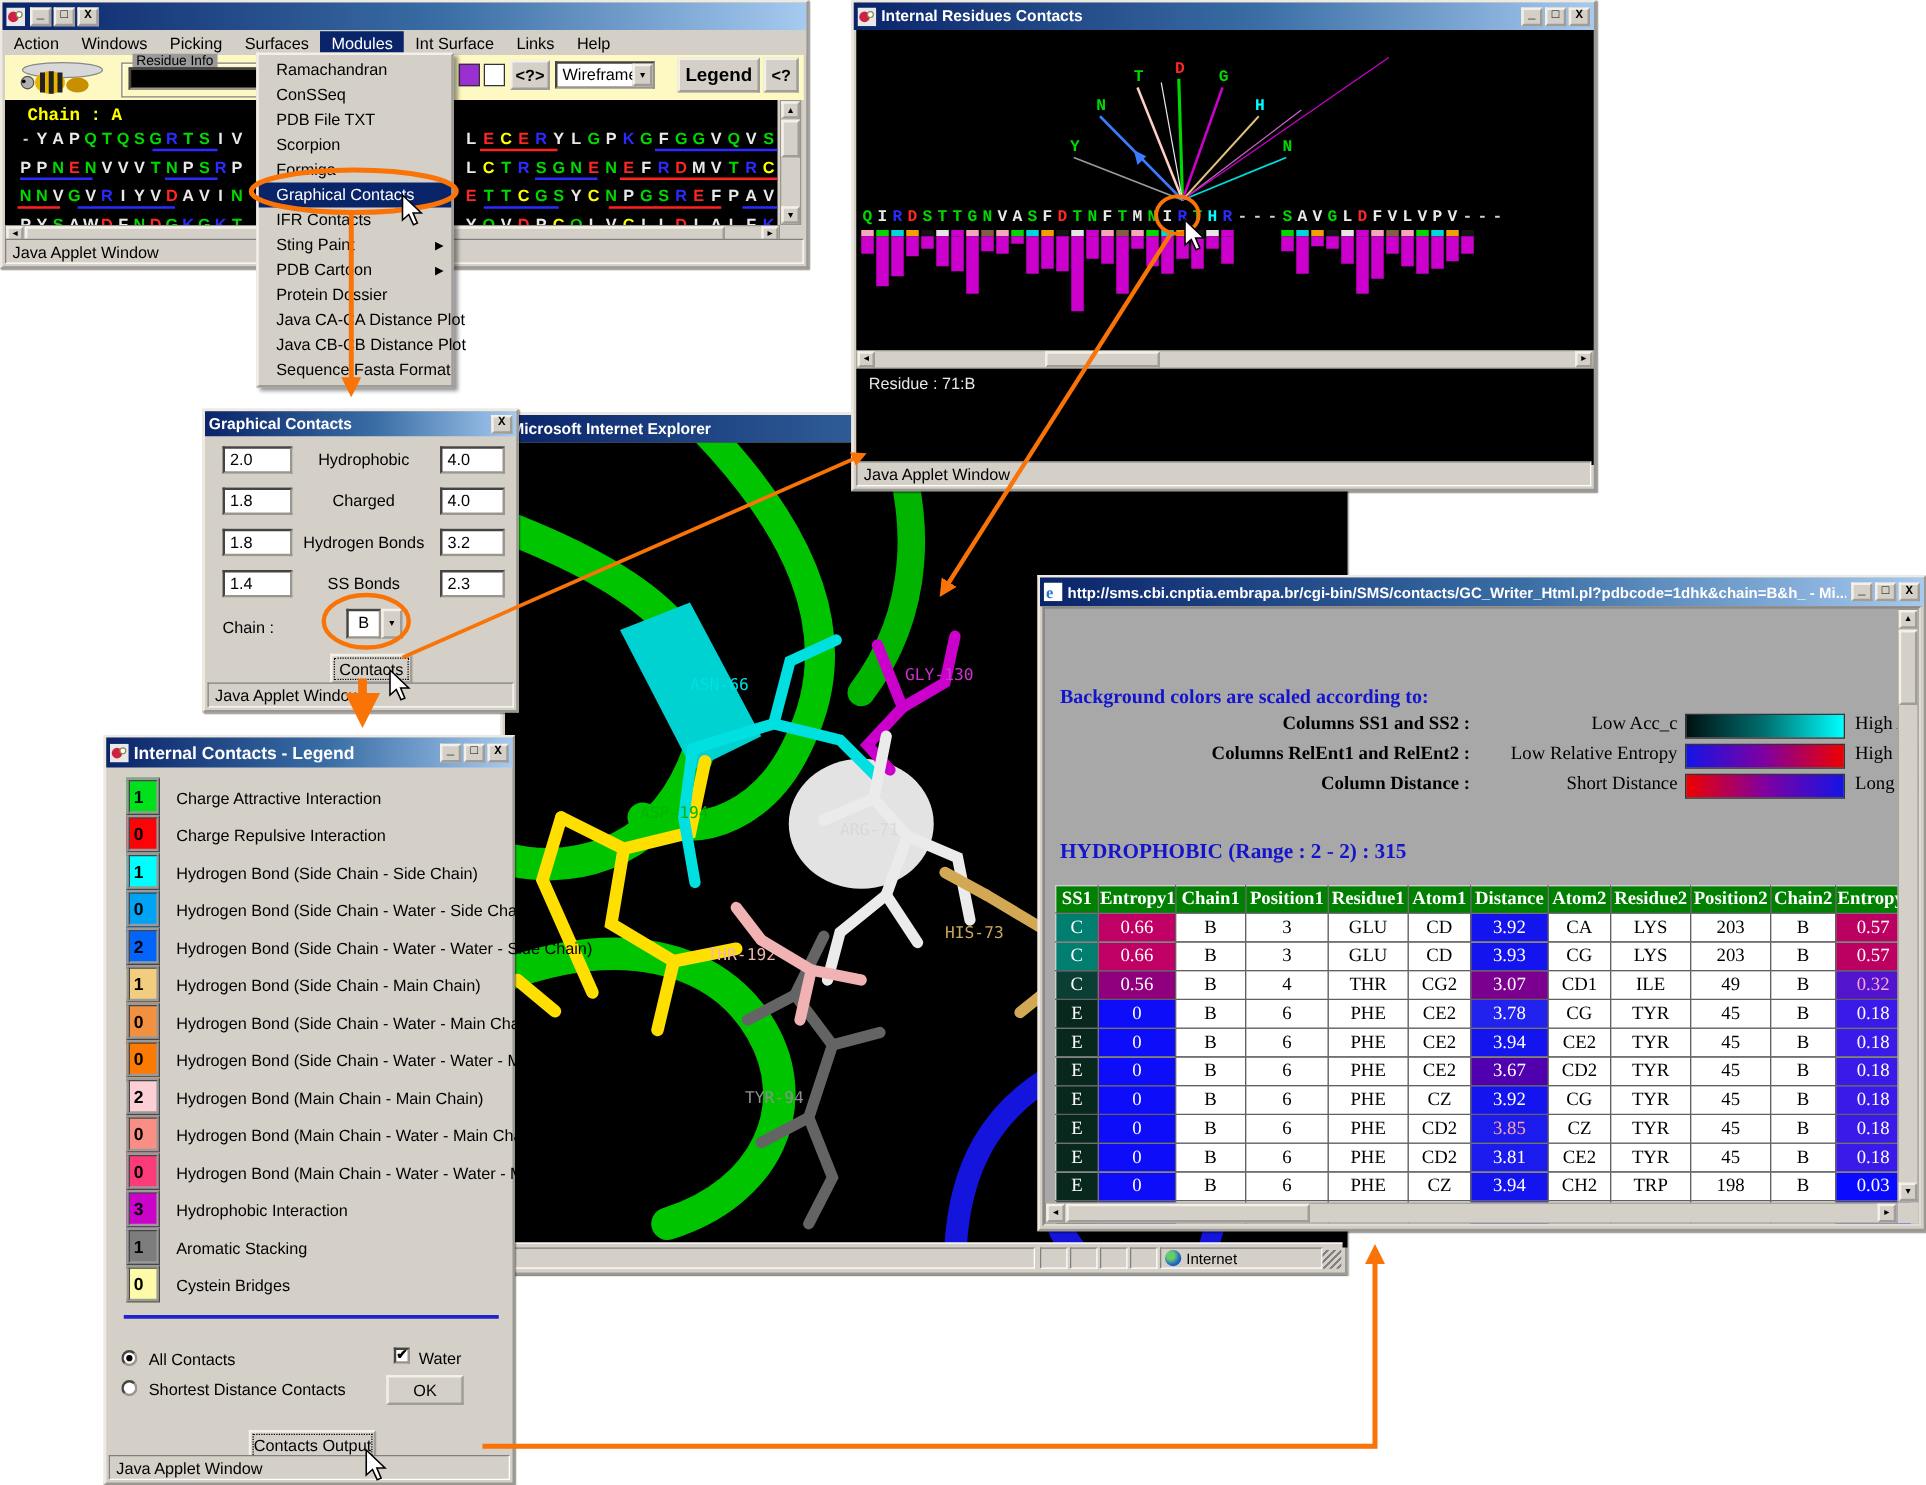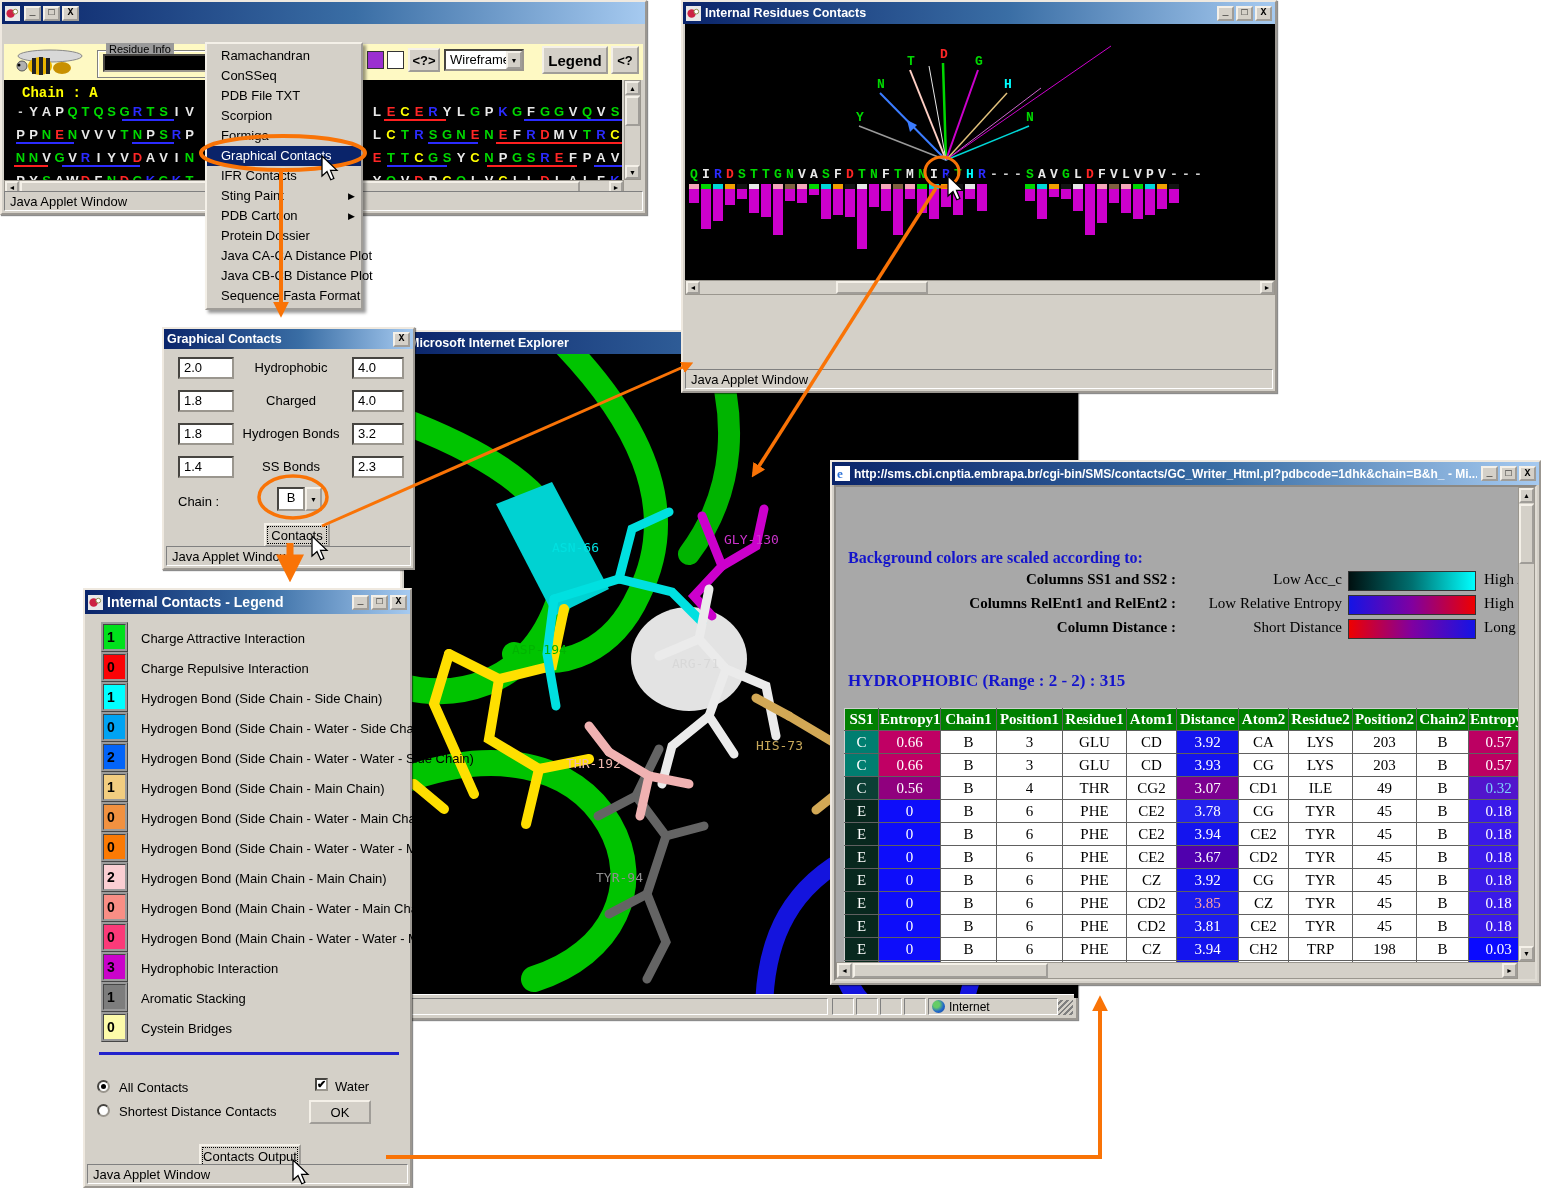--- a/index.html
+++ b/index.html
@@ -58,20 +58,30 @@
         <rect width="16" height="16" fill="#e8e8e8"></rect>
         <circle cx="6" cy="8" r="4.5" fill="#cc2244"></circle>
         <circle cx="11" cy="6" r="2.5" fill="#ffffff" stroke="#884"></circle>
       </svg>
     <span class="tbtns">
         <span class="tb">_</span>
         <span class="tb">□</span>
         <span class="tb">X</span>
       </span>
   </div>
+  <div id="menubar" style="display:flex;height:20px;align-items:center;background:#d4d0c8">
+      <span class="mitem">Action</span>
+      <span class="mitem">Windows</span>
+      <span class="mitem">Picking</span>
+      <span class="mitem">Surfaces</span>
+      <span class="mitem act">Modules</span>
+      <span class="mitem">Int Surface</span>
+      <span class="mitem">Links</span>
+      <span class="mitem">Help</span>
+    </div>
   <div style="position:absolute;left:2px;right:2px;top:42px;height:36px;background:#fef9c3">
     <svg style="position:absolute;left:6px;top:2px" width="82" height="32" viewBox="0 0 82 32">
       <ellipse cx="40" cy="10" rx="32" ry="6" fill="#d8d8d8" stroke="#888"></ellipse>
       <ellipse cx="30" cy="20" rx="12" ry="9" fill="#e8b400"></ellipse>
       <path d="M24,12 v16 M31,11 v18 M38,12 v16" stroke="#222" stroke-width="4"></path>
       <ellipse cx="52" cy="22" rx="9" ry="6" fill="#c89000"></ellipse>
       <circle cx="12" cy="20" r="5" fill="#b0b0b0" stroke="#555"></circle>
       <circle cx="9" cy="19" r="1.5" fill="#000"></circle>
     </svg>
     <div class="gbox" style="left:93px;top:6px;width:245px;height:28px">
@@ -251,20 +261,23 @@
       <div class="fanletter" style="left: 252px; top: 23px; color: rgb(255, 38, 38);">D</div>
       <div class="fanletter" style="left: 287px; top: 30px; color: rgb(0, 216, 0);">G</div>
       <div class="fanletter" style="left: 316px; top: 53px; color: rgb(0, 255, 255);">H</div>
       <div class="fanletter" style="left: 338px; top: 86px; color: rgb(0, 216, 0);">N</div>
     </div>
   <div class="sb" style="left:2px;top:278px;width:590px;height:15px">
     <div class="sbtn" style="left:0;top:0;width:14px;height:13px">◄</div>
     <div class="sthumb" style="left:150px;top:0;width:92px;height:13px"></div>
     <div class="sbtn" style="right:0;top:0;width:14px;height:13px">►</div>
   </div>
+  <div class="blk" style="left:2px;top:293px;width:590px;height:77px">
+    <div class="lbl" style="left:10px;top:4px;color:#e8e8e8;font:13px 'Liberation Sans',sans-serif">Residue : 71:B</div>
+  </div>
   <div class="status">Java Applet Window</div>
 </div>
 
 <div class="win" id="winD" style="left:400px;top:330px;width:678px;height:690px;z-index:2">
   <div class="tbar">
     <span class="t" style="margin-left:4px">Microsoft Internet Explorer</span>
   </div>
   <div class="blk" style="left:2px;top:22px;width:674px;height:644px">
     <svg width="674" height="644" viewBox="0 0 674 644">
       <g fill="none" stroke-linecap="round">
@@ -531,21 +544,21 @@
             <td style="background: rgb(144, 0, 126); color: rgb(255, 255, 255);">0.56</td>
             <td>B</td>
             <td>4</td>
             <td>THR</td>
             <td>CG2</td>
             <td style="background: rgb(124, 0, 144); color: rgb(255, 255, 255);">3.07</td>
             <td>CD1</td>
             <td>ILE</td>
             <td>49</td>
             <td>B</td>
-            <td style="background: rgb(82, 20, 204); color: #7dd3fc;">0.32</td>
+            <td style="background: rgb(82, 20, 204); color: #f9a8d4;">0.32</td>
           </tr>
           <tr>
             <td style="background: rgb(8, 40, 30); color: rgb(255, 255, 255);">E</td>
             <td style="background: rgb(13, 13, 250); color: rgb(255, 255, 255);">0</td>
             <td>B</td>
             <td>6</td>
             <td>PHE</td>
             <td>CE2</td>
             <td style="background: rgb(34, 34, 238); color: rgb(255, 255, 255);">3.78</td>
             <td>CG</td>

